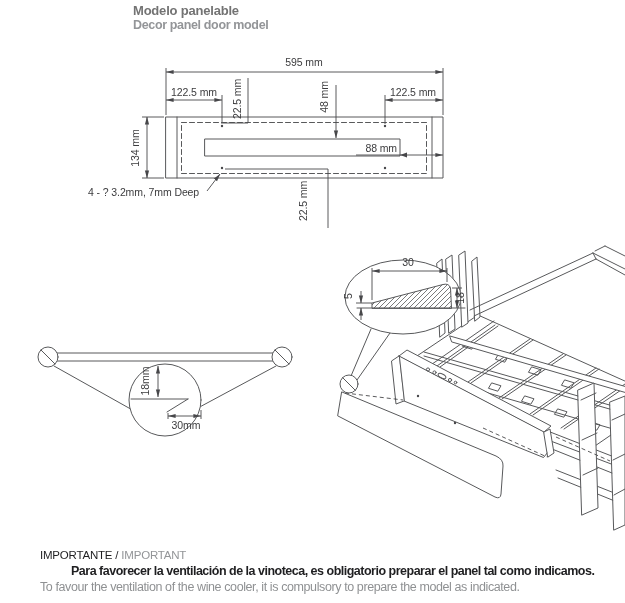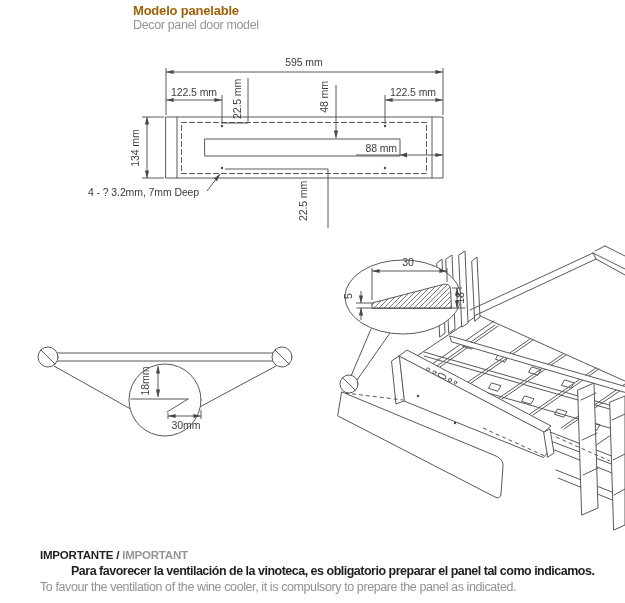--- a/index.html
+++ b/index.html
@@ -1,23 +1,23 @@
 <!DOCTYPE html>
 <html><head>
 <meta charset="utf-8">
 <style>
   html,body{margin:0;padding:0;background:#fff;}
   #page{position:relative;width:625px;height:603px;background:#fff;overflow:hidden;
         font-family:"Liberation Sans",sans-serif;}
   .title-main{position:absolute;left:133px;top:3px;font-size:13px;font-weight:bold;
-              color:#a16207;letter-spacing:-0.2px;}
-  .title-sub{position:absolute;left:133px;top:18px;font-size:12.5px;font-weight:normal;
+              color:#737373;letter-spacing:-0.2px;}
+  .title-sub{position:absolute;left:133px;top:18px;font-size:12.5px;font-weight:bold;
              color:#939598;letter-spacing:-0.35px;}
   .footer{position:absolute;left:40px;top:548px;width:560px;}
-  .f-head{font-size:11.5px;font-weight:bold;color:#1f1f21;letter-spacing:-0.2px;line-height:15px;}
+  .f-head{font-size:11.5px;font-weight:normal;color:#1f1f21;letter-spacing:-0.2px;line-height:15px;}
   .f-head .en{color:#939598;}
   .f-es{font-size:12.5px;font-weight:bold;color:#1f1f21;letter-spacing:-0.5px;line-height:16px;padding-left:31px;}
   .f-en{font-size:12.5px;font-weight:normal;color:#8f9193;letter-spacing:-0.4px;line-height:16px;}
   svg{position:absolute;left:0;top:0;}
   .ln{stroke:#58595b;stroke-width:1;fill:none;stroke-linejoin:round;stroke-linecap:round;}
   .dim{stroke:#47474a;stroke-width:0.9;fill:none;}
   .dimtxt{font-family:"Liberation Sans",sans-serif;font-size:10.5px;fill:#3c3c3e;
           letter-spacing:-0.1px;}
   .whitefill{fill:#ffffff;}
   .dash1{stroke-dasharray:5,3;}
@@ -254,16 +254,16 @@
       <text class="dimtxt" x="352" y="296" text-anchor="middle" transform="rotate(-90 352 296)">5</text>
       <text class="dimtxt" x="464" y="298" text-anchor="middle" transform="rotate(-90 464 298)">18</text>
     </g>
   </svg>
 
   <div class="footer">
     <div class="f-head"><span>IMPORTANTE /</span>
       <span class="en">IMPORTANT</span>
     </div>
     <div class="f-es">Para favorecer la ventilación de la vinoteca, es obligatorio preparar el panel tal como indicamos.</div>
-    <div class="f-en">To favour the ventilation of the wine cooler, it is compulsory to prepare the panel as indicated.</div>
+    <div class="f-en">To favour the ventilation of the wine cooler, it is compulsory to prepare the model as indicated.</div>
   </div>
 
 </div>
 
 </body></html>

